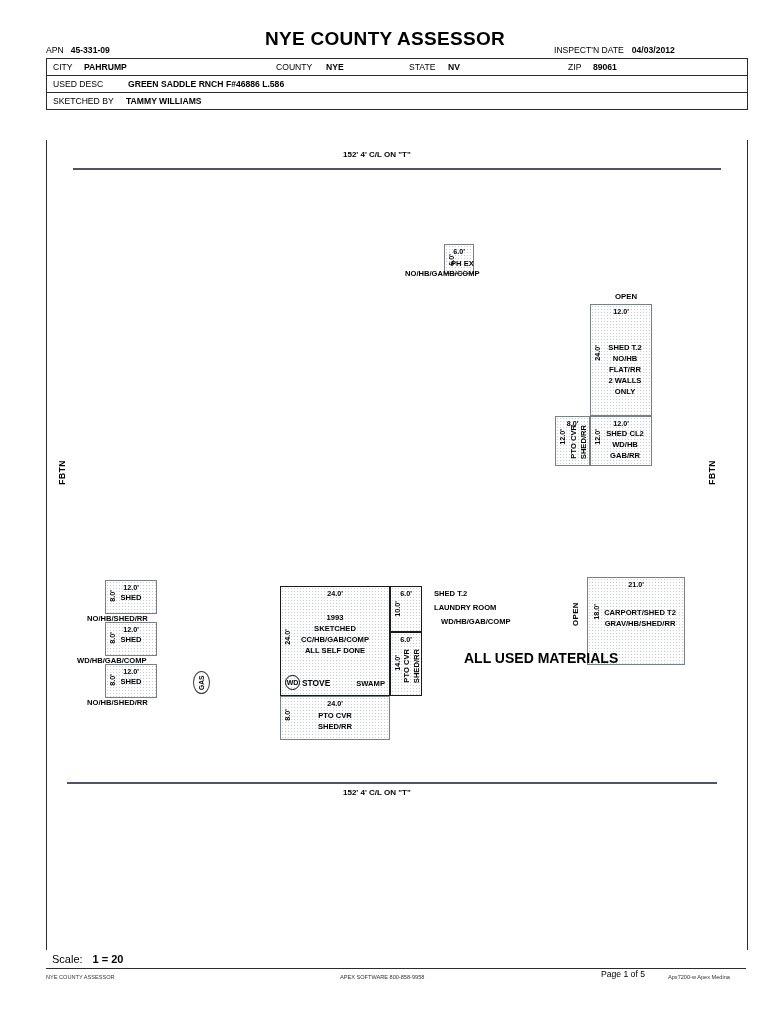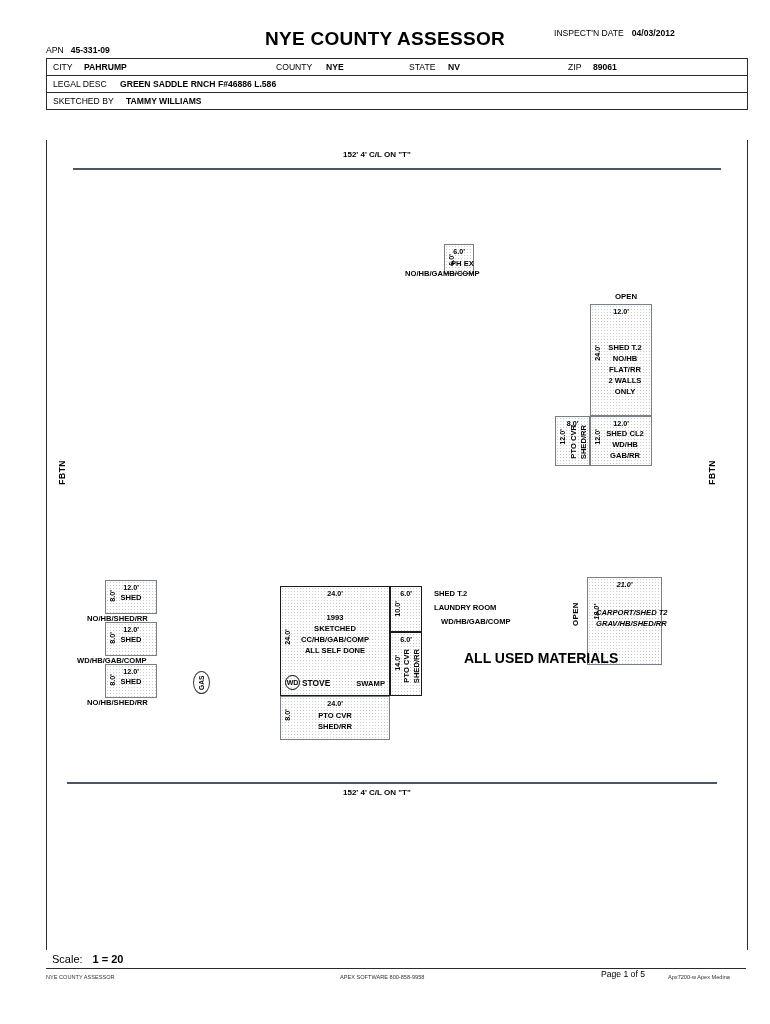--- a/index.html
+++ b/index.html
@@ -5,21 +5,21 @@
   html,body{margin:0;padding:0;background:#8c8c8c;}
   body{font-family:"Liberation Sans",sans-serif;}
   .page{position:relative;width:770px;height:1024px;background:#ffffff;overflow:hidden;}
 
   
   .title{position:absolute;left:0;top:28px;width:770px;text-align:center;
          font-size:19px;font-weight:bold;letter-spacing:.3px;color:#000;}
   .apn-row{position:absolute;left:46px;top:45px;font-size:8.6px;color:#000;}
   .apn-row .lbl{font-weight:normal;}
   .apn-row .val{font-weight:bold;margin-left:7px;}
-  .insp{position:absolute;left:534px;top:28px;font-size:8.6px;color:#000;padding-left:20px;}
+  .insp{position:absolute;left:534px;top:45px;font-size:8.6px;color:#000;padding-left:20px;}
   .insp .val{font-weight:bold;margin-left:8px;}
 
   .tbl{position:absolute;left:46px;top:58px;width:700px;border:1px solid #2b2b2b;
        border-bottom:none;}
   .trow{height:16px;border-bottom:1px solid #2b2b2b;position:relative;}
   .trow .cell{position:absolute;top:0;height:16px;line-height:16px;font-size:8.6px;white-space:nowrap;}
   .lbl{font-weight:normal;color:#000;}
   .val{font-weight:bold;color:#000;margin-left:7px;}
 
   
@@ -87,22 +87,22 @@
       <span class="cell lbl" style="left:6px">CITY</span>
       <span class="cell val" style="left:30px">PAHRUMP</span>
       <span class="cell lbl" style="left:229px">COUNTY</span>
       <span class="cell val" style="left:272px">NYE</span>
       <span class="cell lbl" style="left:362px">STATE</span>
       <span class="cell val" style="left:394px">NV</span>
       <span class="cell lbl" style="left:521px">ZIP</span>
       <span class="cell val" style="left:539px">89061</span>
     </div>
     <div class="trow">
-      <span class="cell lbl" style="left:6px">LEGAL DESC</span>
-      <span class="cell val" style="left:66px">GREEN SADDLE RNCH F#46886 L.586</span>
+      <span class="cell lbl" style="left:6px">USED DESC</span>
+      <span class="cell val" style="left:74px">GREEN SADDLE RNCH F#46886 L.586</span>
     </div>
     <div class="trow">
       <span class="cell lbl" style="left:6px">SKETCHED BY</span>
       <span class="cell val" style="left:72px">TAMMY WILLIAMS</span>
     </div>
   </div>
 
   <div class="sketch">
 
     <div class="dimlabel" style="left:296px;top:10px">152'  4' C/L ON "T"</div>
@@ -202,21 +202,21 @@
       <div class="vlabel" style="left:21px;top:16px">SHED/RR</div>
     </div>
 
     <div class="bx" style="left:233px;top:556px;width:110px;height:44px;">
       <div class="topdim">24.0'</div>
       <div class="sidedim" style="left:2px;top:12px">8.0'</div>
       <div class="bx-txt" style="top:14px">PTO CVR</div>
       <div class="bx-txt" style="top:25px">SHED/RR</div>
     </div>
 
-    <div class="bx" style="left:540px;top:437px;width:75px;height:88px;font-style:italic;">
+    <div class="bx" style="left:540px;top:437px;width:98px;height:88px;">
       <div class="topdim">21.0'</div>
       <div class="sidedim" style="left:4px;top:26px">18.0'</div>
       <div class="bx-txt" style="top:30px;left:8px">CARPORT/SHED T2</div>
       <div class="bx-txt" style="top:41px;left:8px">GRAV/HB/SHED/RR</div>
     </div>
     <div class="fbtn" style="left:524px;top:462px;font-size:7.8px">OPEN</div>
 
     <div class="outlabel" style="left:417px;top:510px;font-size:14px">ALL USED MATERIALS</div>
   </div>
 

